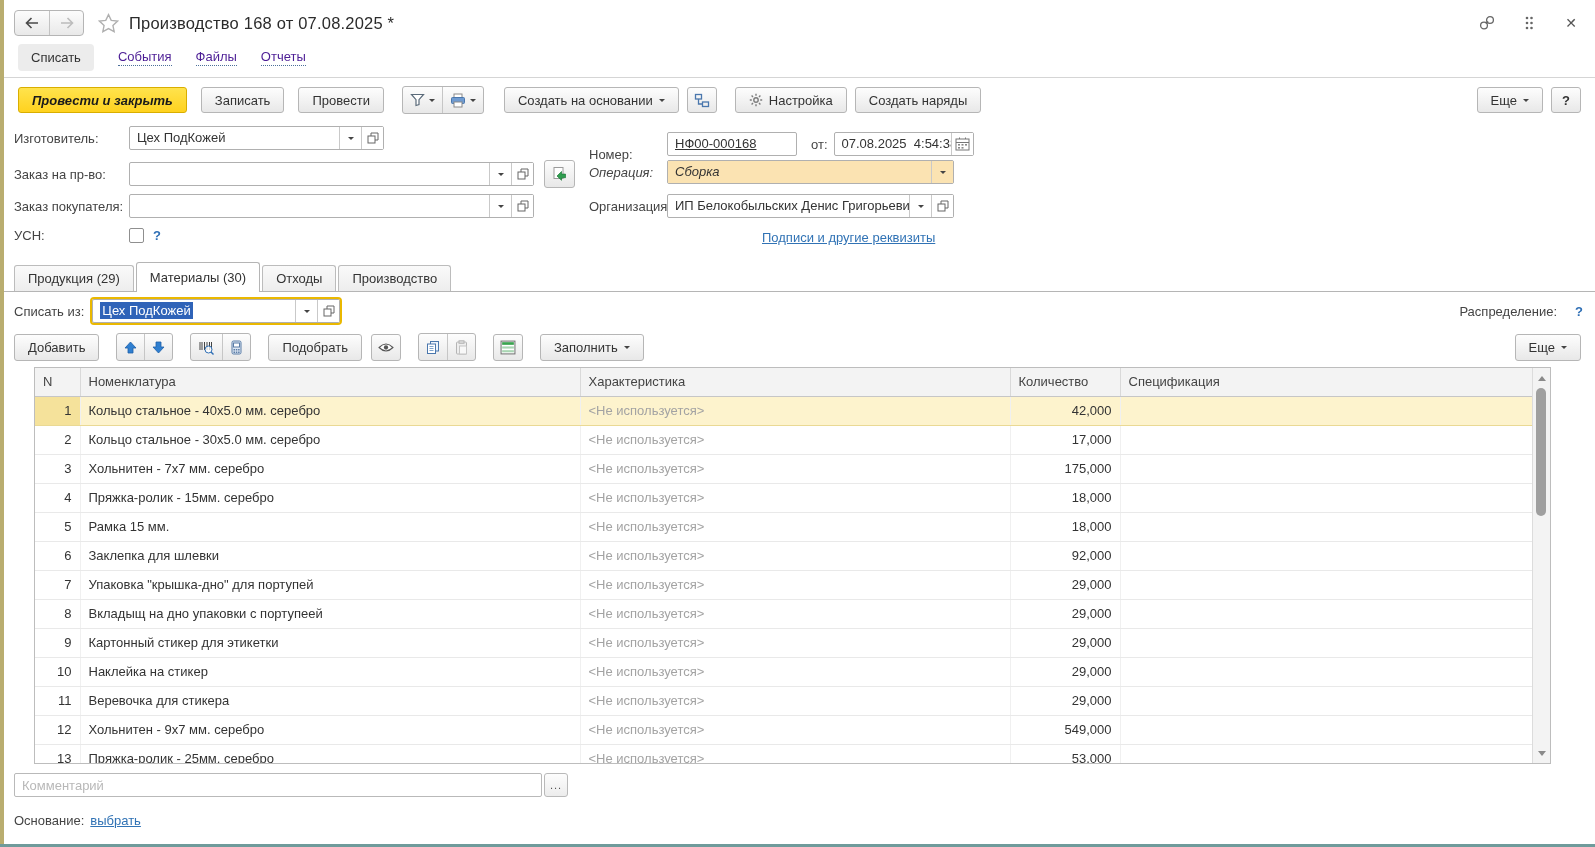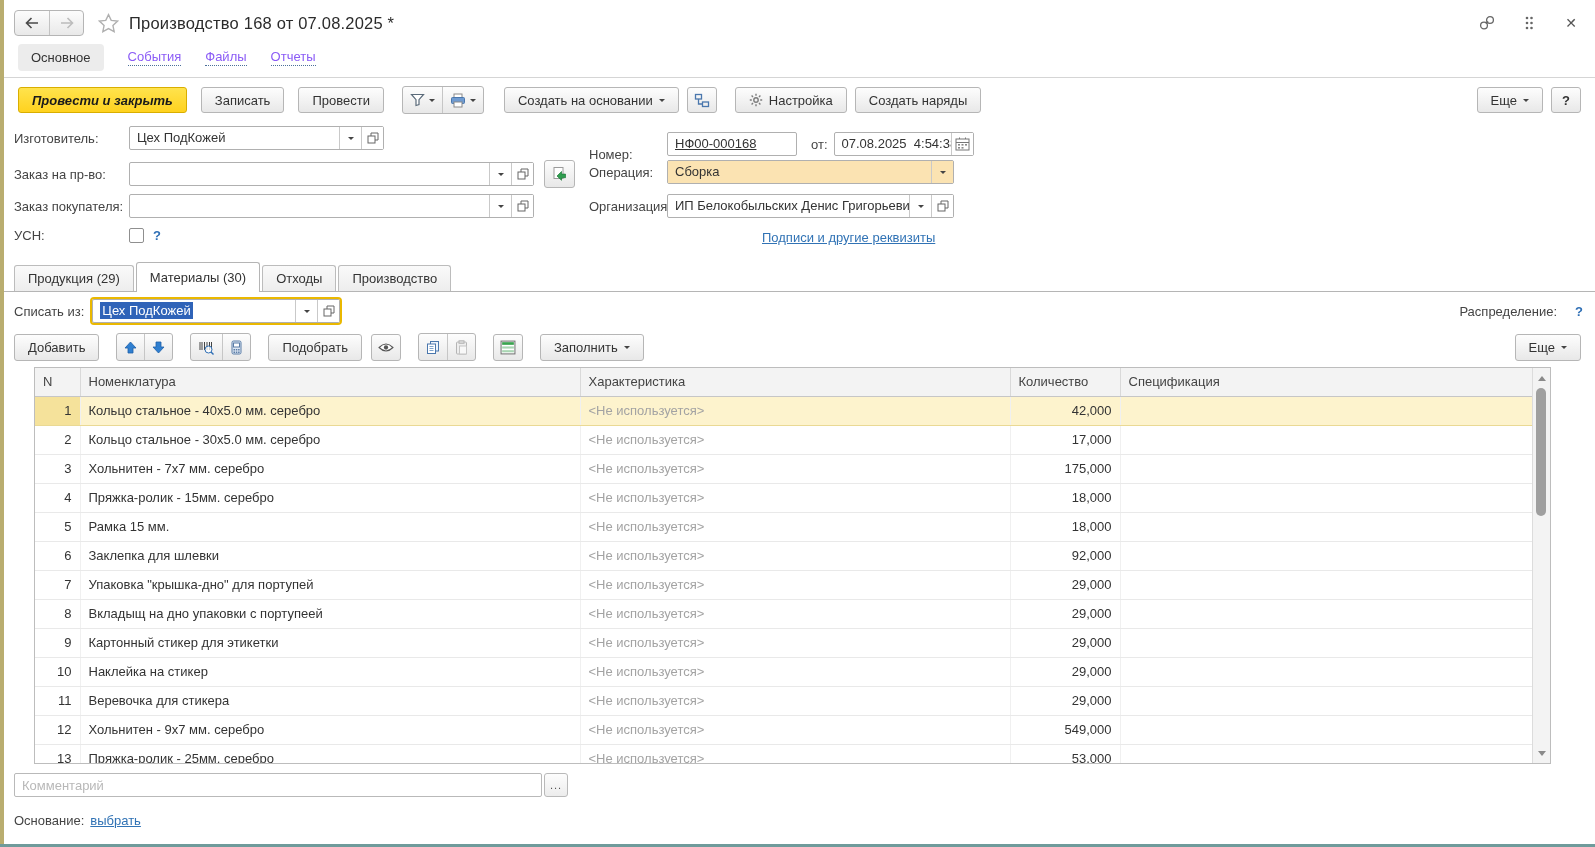--- a/index.html
+++ b/index.html
@@ -19,21 +19,21 @@
   .navbtns .nb{width:34px;height:24px;display:flex;align-items:center;justify-content:center;border:none;background:transparent;cursor:pointer;}
   .navbtns .nb + .nb{border-left:1px solid #c3c3c3;}
   .star{margin:0 10px 0 14px;display:flex;align-items:center;}
   .doc-title{font-size:16.5px;font-weight:400;color:#2b2b2b;margin:0;letter-spacing:.2px;}
   .winicons{margin-left:auto;display:flex;align-items:center;gap:22px;}
   .winicons .wi{display:flex;align-items:center;justify-content:center;width:20px;height:20px;cursor:pointer;color:#555;font-size:14px;}
 
   
   .navbar{display:flex;align-items:center;gap:24px;padding:2px 14px 6px 14px;}
   .nav-active{background:#ececec;border-radius:4px;padding:6px 13px;color:#333;}
-  .nav-link{color:#8b5cf6;text-decoration:none;border-bottom:1px dotted #4b6f99;padding-bottom:1px;cursor:pointer;}
+  .nav-link{color:#4c1d95;text-decoration:none;border-bottom:1px dotted #4b6f99;padding-bottom:1px;cursor:pointer;}
   .sep{border-bottom:1px solid #d5d5d5;}
 
   
   .cmdbar{display:flex;align-items:center;gap:8px;padding:8px 14px;}
   .btn{display:inline-flex;align-items:center;gap:6px;height:26px;padding:0 13px;background:linear-gradient(#fdfdfd,#e8e8e8);
        border:1px solid #b6b6b6;border-radius:3px;color:#333;font-size:13px;cursor:pointer;white-space:nowrap;box-sizing:border-box;}
   .btn.primary{background:linear-gradient(var(--accent-yellow-light,#ffe34d),var(--accent-yellow,#ffd21f));border-color:#d9ae00;font-weight:bold;color:#1a1a1a;font-style:italic;}
   .btn.iconbtn{padding:0 6px;}
   .caret{width:0;height:0;border:3.5px solid transparent;border-top-color:#444;margin-top:4px;}
   .btngroup{display:flex;border:1px solid #b6b6b6;border-radius:3px;overflow:hidden;background:linear-gradient(#fdfdfd,#e8e8e8);}
@@ -149,21 +149,21 @@
               <circle cx="3" cy="13" r="1.3"></circle>
               <circle cx="7.5" cy="13" r="1.3"></circle>
             </g>
           </svg>
       </span>
       <span class="wi">✕</span>
     </div>
   </div>
 
   <div class="navbar">
-    <span class="nav-active">Основное</span>
+    <span class="nav-active">Списать</span>
     <a class="nav-link">События</a>
     <a class="nav-link">Файлы</a>
     <a class="nav-link">Отчеты</a>
   </div>
   <div class="sep"></div>
 
   <div class="cmdbar">
     <button class="btn primary">Провести и закрыть</button>
     <button class="btn" style="margin-left:6px;">Записать</button>
     <button class="btn" style="margin-left:6px;">Провести</button>
@@ -294,21 +294,21 @@
                 <rect x="6.5" y="7" width="2" height="1.6"></rect>
                 <rect x="10" y="7" width="2" height="1.6"></rect>
                 <rect x="3" y="10" width="2" height="1.6"></rect>
                 <rect x="6.5" y="10" width="2" height="1.6"></rect>
               </g>
             </svg>
         </span>
       </div>
     </div>
 
-    <div class="frow" style="left:585px;top:36px;">
+    <div class="frow" style="left:585px;top:36px;font-style:italic;">
       <span class="flabel" style="width:78px;">Операция:</span>
       <div class="fld cream" style="width:287px;">
         <span class="ftext">Сборка</span>
         <span class="fbtn">
             <span class="caret"></span>
           </span>
       </div>
     </div>
 
     <div class="frow" style="left:585px;top:70px;">

